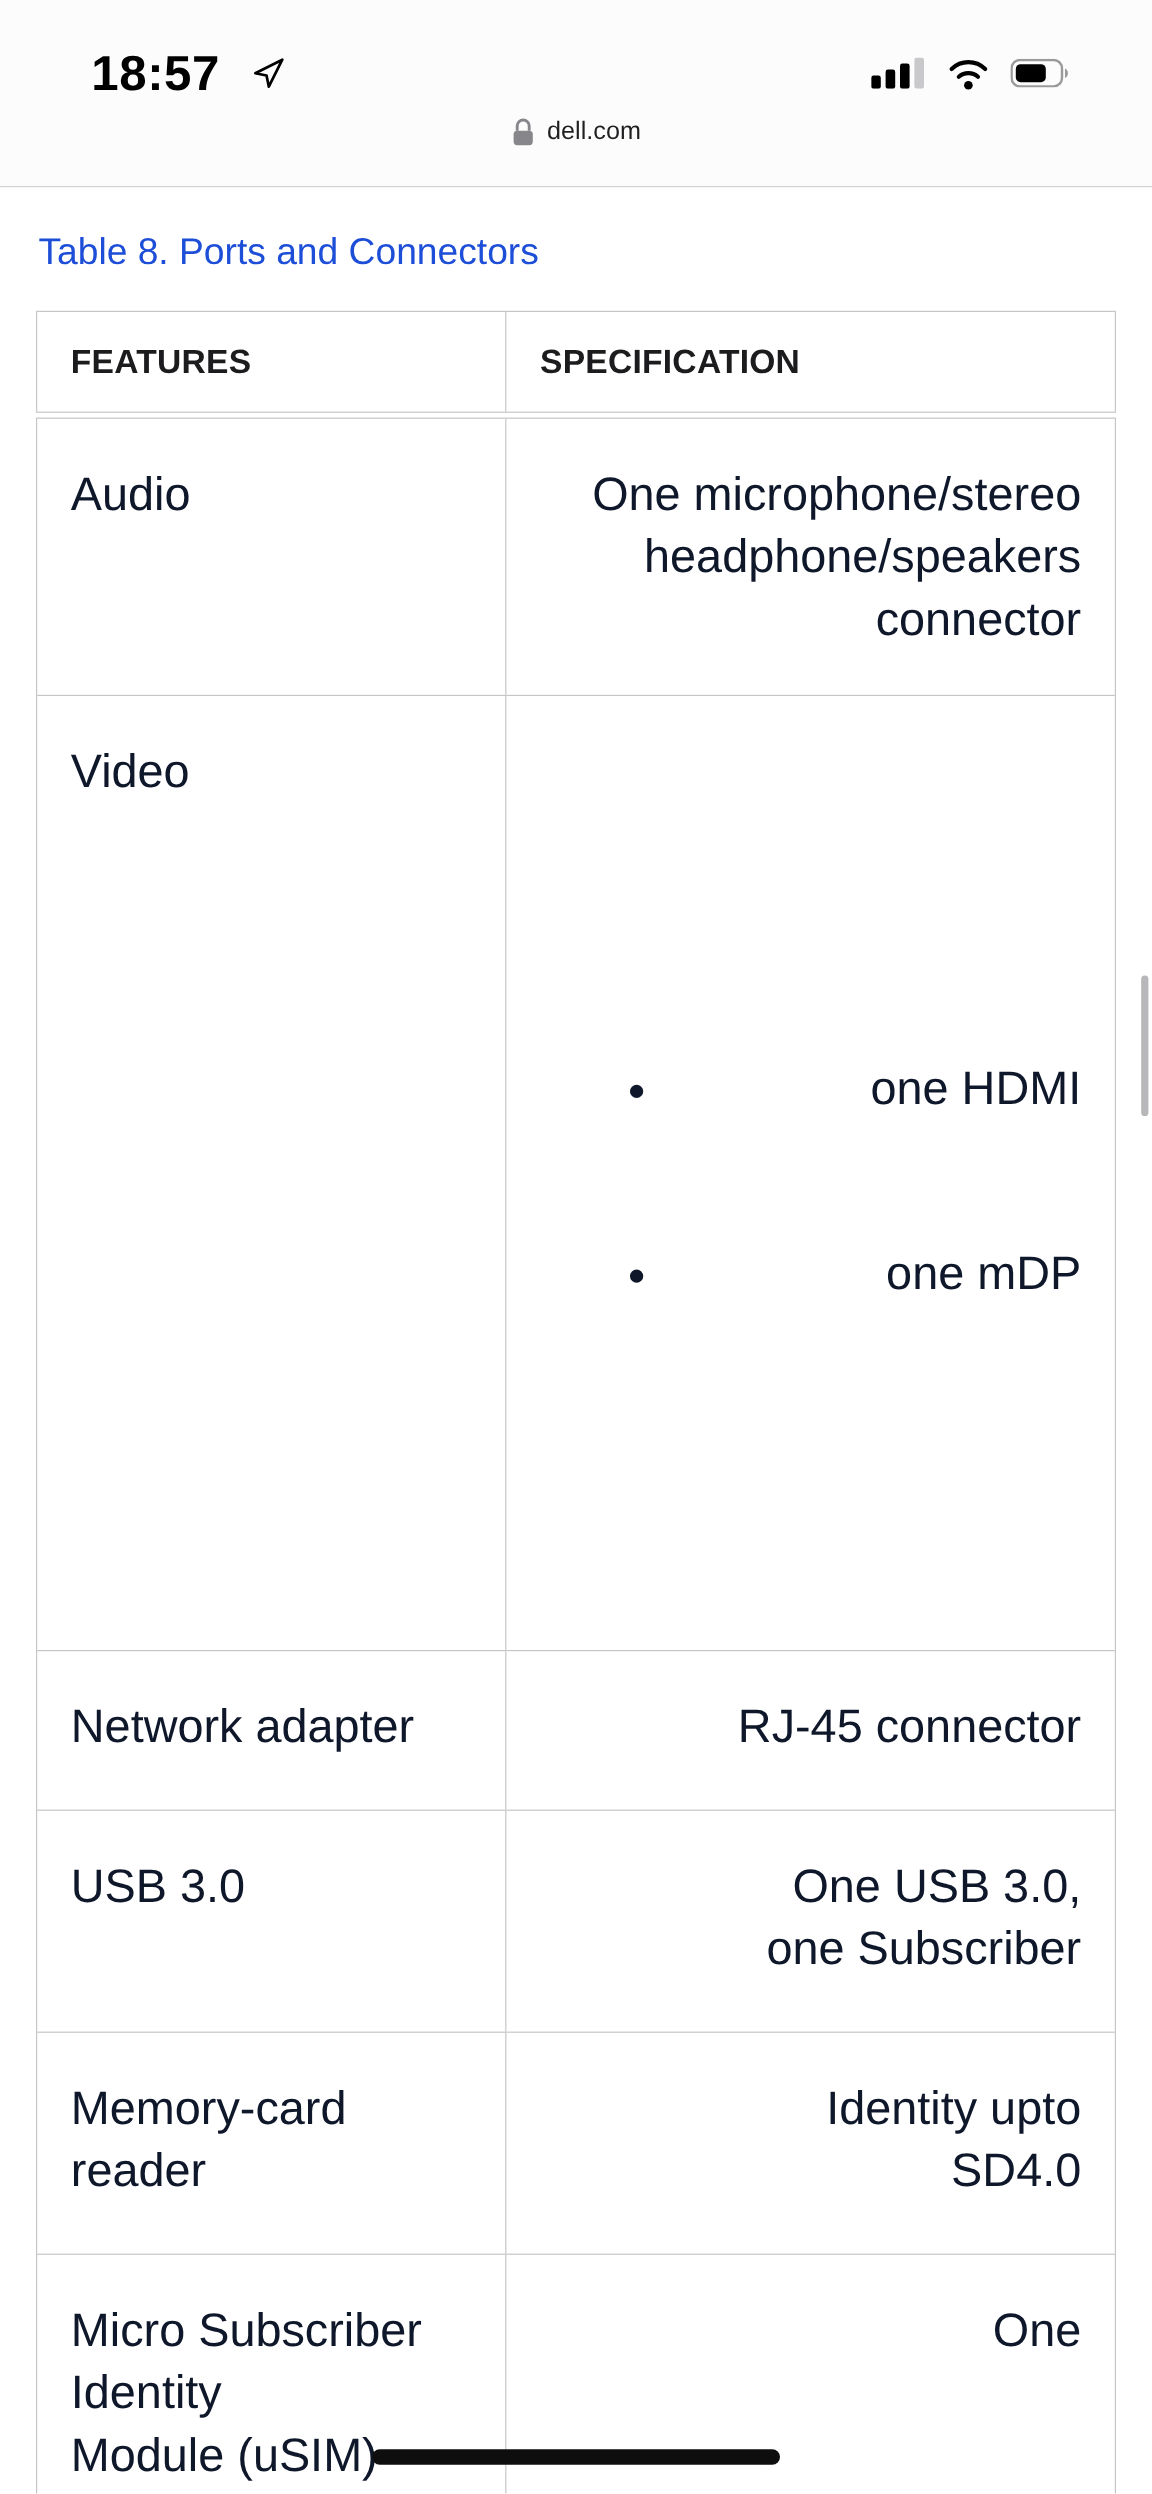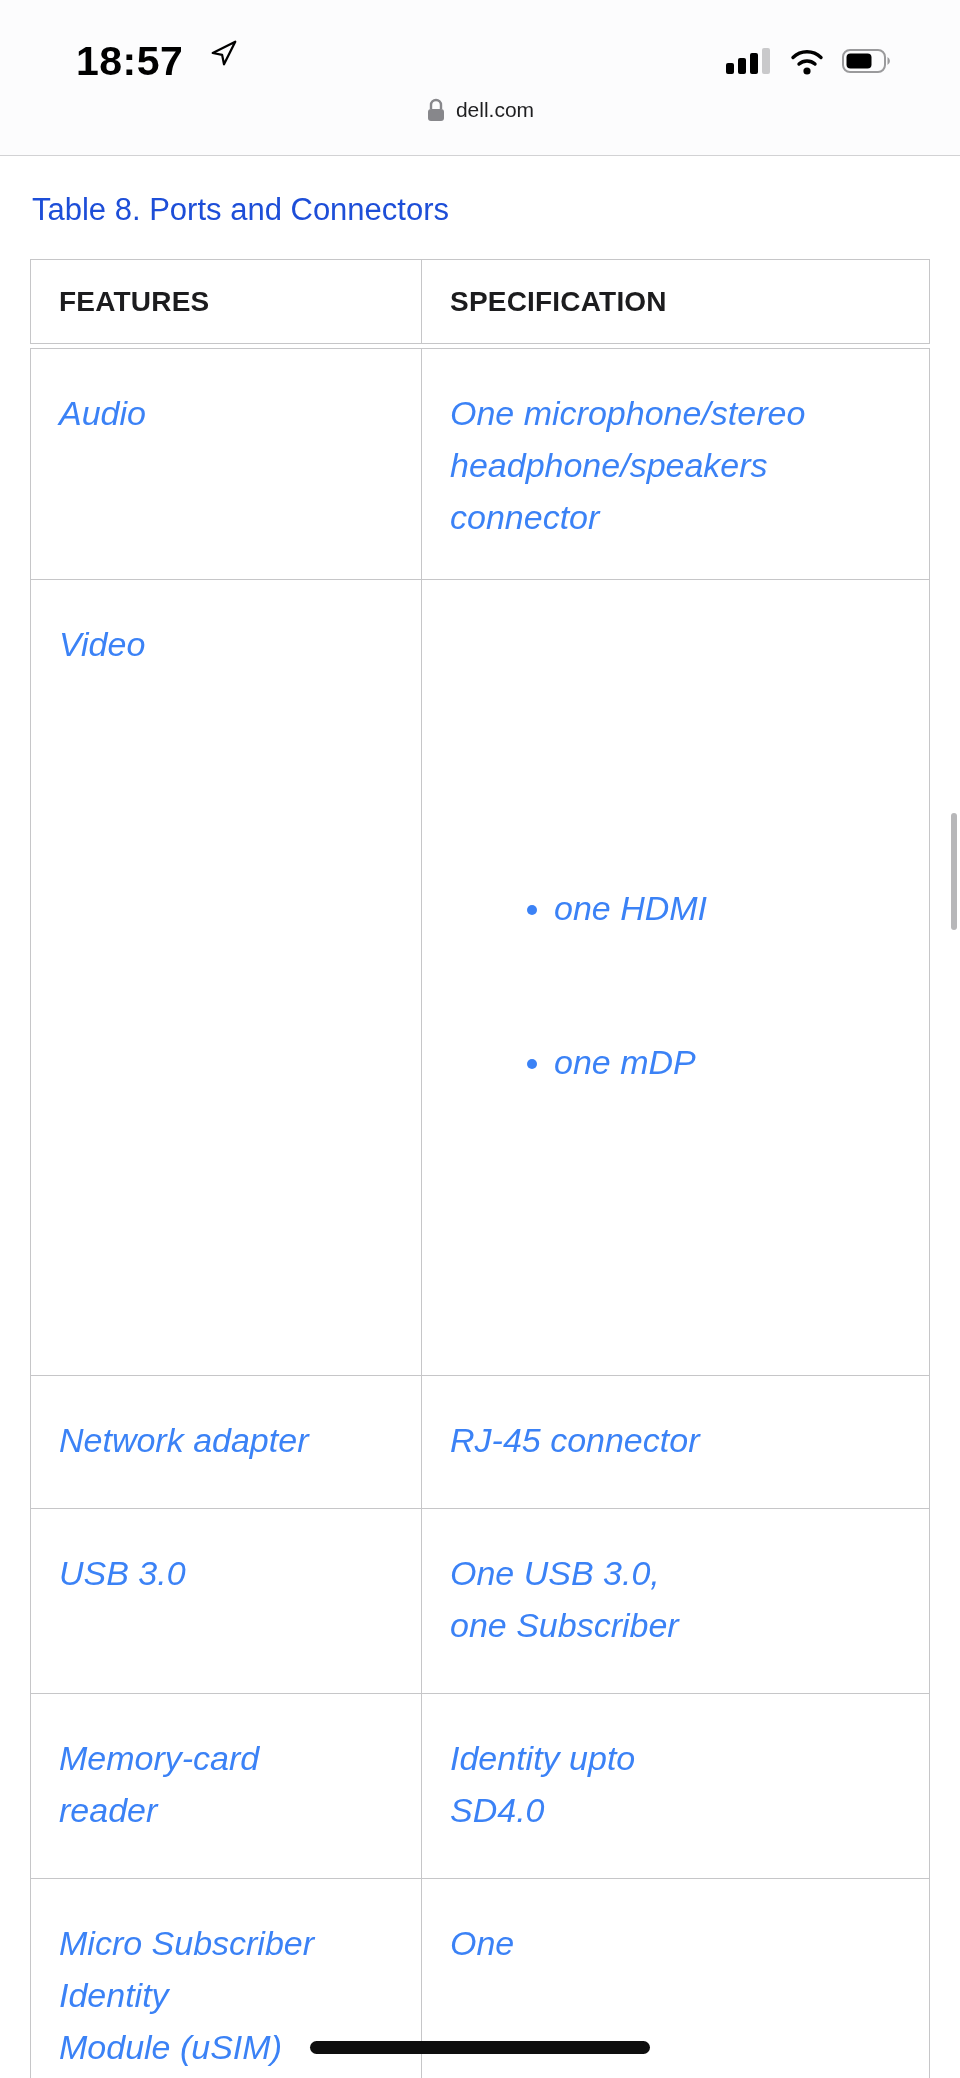--- a/index.html
+++ b/index.html
@@ -17,21 +17,21 @@
     background: #fcfcfd;
     border-bottom: 1px solid #d2d2d4;
   }
   .status-row {
     display: flex;
     justify-content: space-between;
     align-items: center;
     padding: 30px 68px 0 76px;
     height: 92px;
   }
-  .time-wrap { display: flex; align-items: flex-start; gap: 26px; }
+  .time-wrap { display: flex; align-items: center; gap: 26px; }
   .time {
     font-size: 41px;
     font-weight: bold;
     color: #000;
     letter-spacing: 0.5px;
   }
   .right-icons { display: flex; align-items: center; gap: 16px; }
 
   .url-row {
     display: flex;
@@ -82,27 +82,26 @@
   
   .trow:nth-child(1) { min-height: 231px; }
   .trow:nth-child(2) { min-height: 796px; }
   .trow:nth-child(3) { min-height: 133px; }
   .trow:nth-child(4) { min-height: 185px; }
   .trow:nth-child(5) { min-height: 185px; }
   .trow:nth-child(6) { min-height: 210px; }
 
   .cell {
     padding: 38px 28px 30px 28px;
-    font-size: 34px;
+    font-size: 39px;
     line-height: 52px;
-    color: #3b82f6;
-    font-style: italic;
+    color: #0f172a;
   }
   .feature-cell { width: 391px; border-right: 1px solid #c6c6c8; flex-shrink: 0; }
-  .spec-cell { flex: 1; }
+  .spec-cell { flex: 1; text-align: right; }
 
   .bullets {
     list-style: disc outside;
     margin-top: 264px;
     padding-left: 104px;
   }
   .bullets li { line-height: 52px; }
   .bullets li + li { margin-top: 102px; }
 
   

